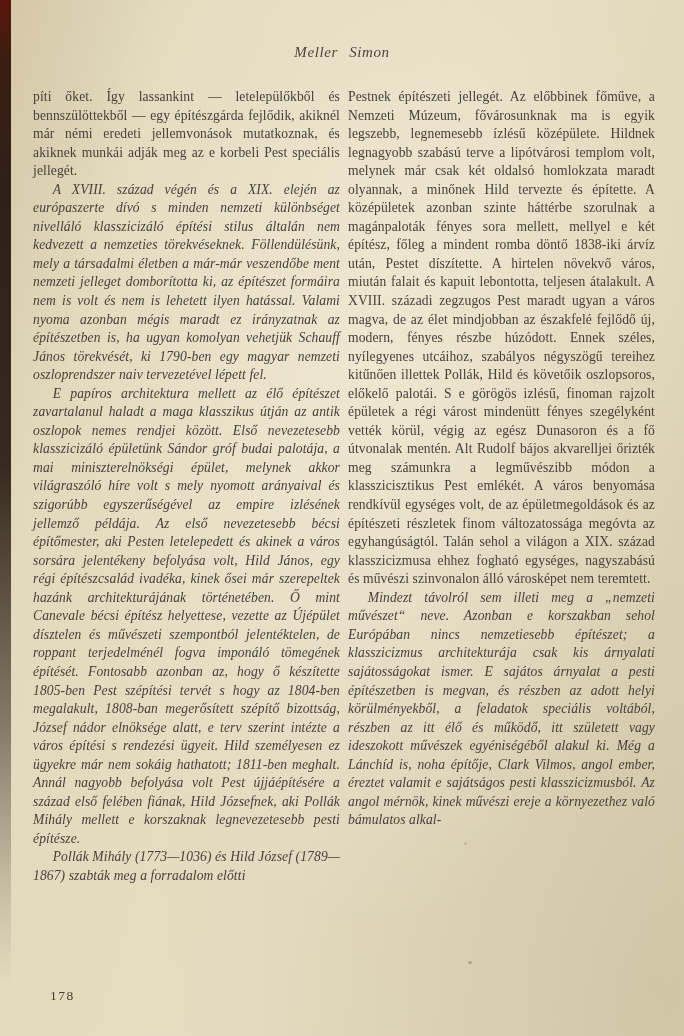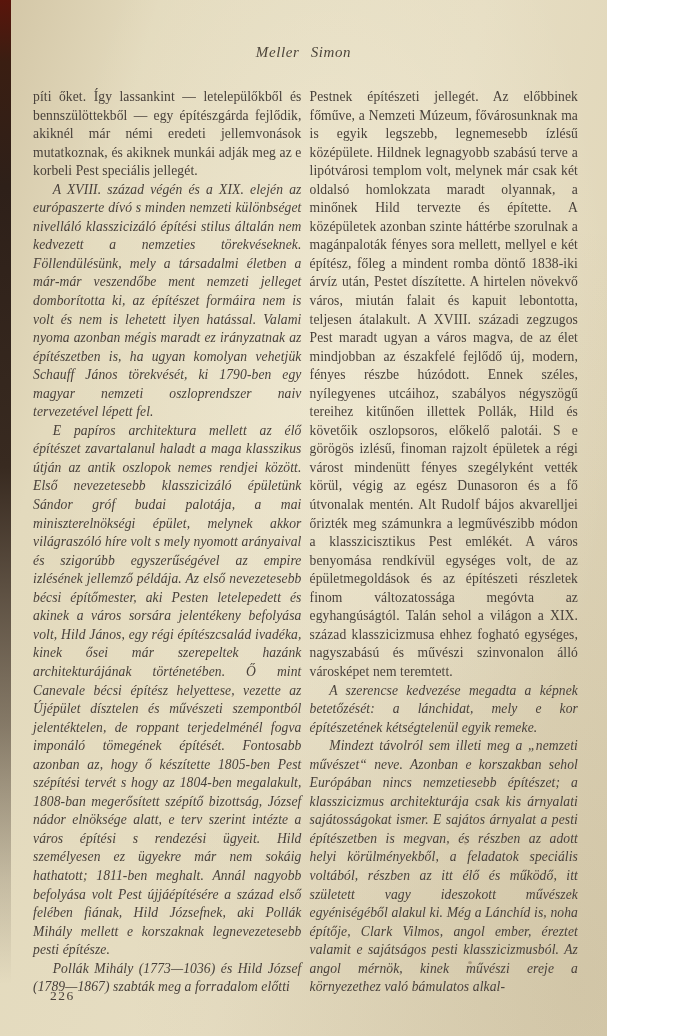--- a/index.html
+++ b/index.html
@@ -3,21 +3,21 @@
 <meta charset="utf-8">
 <style>
   html, body { margin: 0; padding: 0; }
   body {
     width: 684px; height: 1036px;
     font-family: "Liberation Serif", "DejaVu Serif", serif;
     overflow: hidden;
   }
   .page {
     position: relative;
-    width: 607px; height: 1036px;
+    width: 684px; height: 1036px;
     background:
       radial-gradient(ellipse at 55% 35%, rgba(255,252,238,0.35) 0%, rgba(255,252,238,0) 60%),
       radial-gradient(ellipse at 95% 95%, rgba(120,100,70,0.12) 0%, rgba(120,100,70,0) 55%),
       linear-gradient(105deg, #d3c6a6 0%, #e3dabd 18%, #e6ddc2 55%, #ddd2b3 100%);
     box-sizing: border-box;
   }
   .binding-edge {
     position: absolute; left: 0; top: 0;
     width: 11px; height: 100%;
     background: linear-gradient(to bottom,
@@ -79,22 +79,21 @@
 
   <div class="columns">
     <div class="column">
         <p class="para">píti őket. Így lassankint — letelepülőkből és bennszülöttekből — egy építészgárda fejlődik, akiknél már némi eredeti jellemvonások mutatkoznak, és akiknek munkái adják meg az e korbeli Pest speciális jellegét.</p>
         <p class="para indent">A XVIII. század végén és a XIX. elején az európaszerte dívó s minden nemzeti különbséget nivelláló klasszicizáló építési stilus általán nem kedvezett a nemzeties törekvéseknek. Föllendülésünk, mely a társadalmi életben a már-már veszendőbe ment nemzeti jelleget domborította ki, az építészet formáira nem is volt és nem is lehetett ilyen hatással. Valami nyoma azonban mégis maradt ez irányzatnak az építészetben is, ha ugyan komolyan vehetjük Schauff János törekvését, ki 1790-ben egy magyar nemzeti oszloprendszer naiv tervezetével lépett fel.</p>
         <p class="para indent">E papíros architektura mellett az élő építészet zavartalanul haladt a maga klasszikus útján az antik oszlopok nemes rendjei között. Első nevezetesebb klasszicizáló épületünk Sándor gróf budai palotája, a mai miniszterelnökségi épület, melynek akkor világraszóló híre volt s mely nyomott arányaival és szigorúbb egyszerűségével az empire izlésének jellemző példája. Az első nevezetesebb bécsi építőmester, aki Pesten letelepedett és akinek a város sorsára jelentékeny befolyása volt, Hild János, egy régi építészcsalád ivadéka, kinek ősei már szerepeltek hazánk architekturájának történetében. Ő mint Canevale bécsi építész helyettese, vezette az Újépület dísztelen és művészeti szempontból jelentéktelen, de roppant terjedelménél fogva imponáló tömegének építését. Fontosabb azonban az, hogy ő készítette 1805-ben Pest szépítési tervét s hogy az 1804-ben megalakult, 1808-ban megerősített szépítő bizottság, József nádor elnöksége alatt, e terv szerint intézte a város építési s rendezési ügyeit. Hild személyesen ez ügyekre már nem sokáig hathatott; 1811-ben meghalt. Annál nagyobb befolyása volt Pest újjáépítésére a század első felében fiának, Hild Józsefnek, aki Pollák Mihály mellett e korszaknak legnevezetesebb pesti építésze.</p>
         <p class="para indent">Pollák Mihály (1773—1036) és Hild József (1789—1867) szabták meg a forradalom előtti</p>
       </div>
     <div class="column">
         <p class="para">Pestnek építészeti jellegét. Az előbbinek főműve, a Nemzeti Múzeum, fővárosunknak ma is egyik legszebb, legnemesebb ízlésű középülete. Hildnek legnagyobb szabású terve a lipótvárosi templom volt, melynek már csak két oldalsó homlokzata maradt olyannak, a minőnek Hild tervezte és építette. A középületek azonban szinte háttérbe szorulnak a magánpaloták fényes sora mellett, mellyel e két építész, főleg a mindent romba döntő 1838-iki árvíz után, Pestet díszítette. A hirtelen növekvő város, miután falait és kapuit lebontotta, teljesen átalakult. A XVIII. századi zegzugos Pest maradt ugyan a város magva, de az élet mindjobban az északfelé fejlődő új, modern, fényes részbe húzódott. Ennek széles, nyílegyenes utcáihoz, szabályos négyszögű tereihez kitűnően illettek Pollák, Hild és követőik oszlopsoros, előkelő palotái. S e görögös izlésű, finoman rajzolt épületek a régi várost mindenütt fényes szegélyként vették körül, végig az egész Dunasoron és a fő útvonalak mentén. Alt Rudolf bájos akvarelljei őrizték meg számunkra a legművészibb módon a klasszicisztikus Pest emlékét. A város benyomása rendkívül egységes volt, de az épületmegoldások és az építészeti részletek finom változatossága megóvta az egyhangúságtól. Talán sehol a világon a XIX. század klasszicizmusa ehhez fogható egységes, nagyszabású és művészi szinvonalon álló városképet nem teremtett.</p>
-        <p class="para indent">A szerencse kedvezése megadta a képnek betetőzését: a lánchidat, mely e kor építészetének kétségtelenül egyik remeke.</p>
         <p class="para indent">Mindezt távolról sem illeti meg a „nemzeti művészet“ neve. Azonban e korszakban sehol Európában nincs nemzetiesebb építészet; a klasszicizmus architekturája csak kis árnyalati sajátosságokat ismer. E sajátos árnyalat a pesti építészetben is megvan, és részben az adott helyi körülményekből, a feladatok speciális voltából, részben az itt élő és működő, itt született vagy ideszokott művészek egyéniségéből alakul ki. Még a Lánchíd is, noha építője, Clark Vilmos, angol ember, éreztet valamit e sajátságos pesti klasszicizmusból. Az angol mérnök, kinek művészi ereje a környezethez való bámulatos alkal-</p>
       </div>
   </div>
 
-  <div class="page-number">226</div>
+  <div class="page-number">178</div>
 
   <div class="speck s1"></div>
   <div class="speck s2"></div>
 </div>
 
 </body></html>

